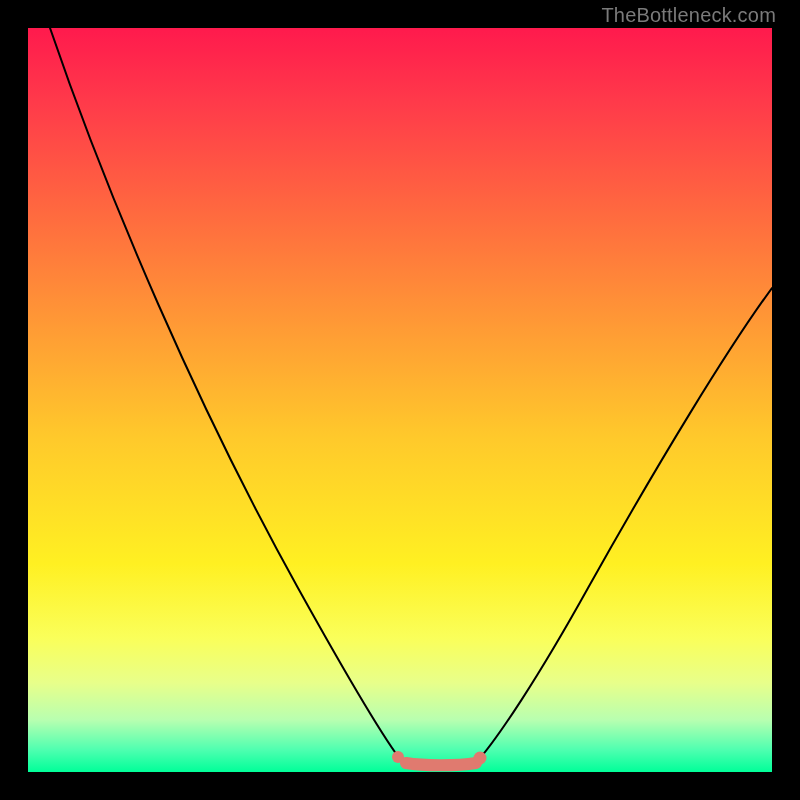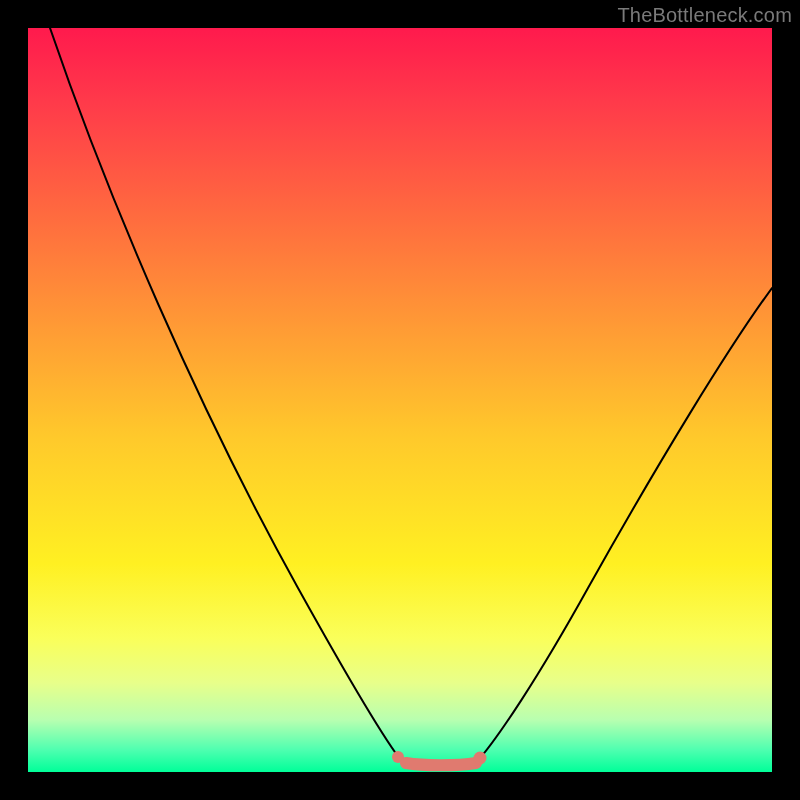--- a/index.html
+++ b/index.html
@@ -27,21 +27,21 @@
       #faff5a 82%,
       #e8ff8a 88%,
       #b8ffb0 93%,
       #4fffb0 97%,
       #00ff99 100%
     );
   }
   .watermark {
     position: absolute;
     top: 4px;
-    right: 8px;
+    right: 24px;
     color: #7a7a7a;
     font-size: 20px;
     font-weight: 500;
     letter-spacing: 0.2px;
     user-select: none;
   }
   svg.curves {
     position: absolute;
     left: 0;
     top: 0;

